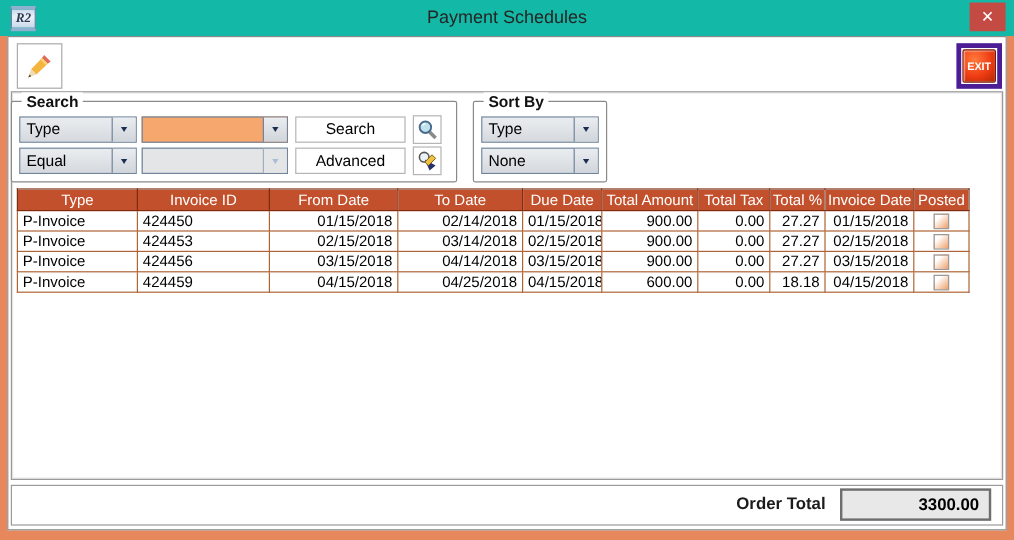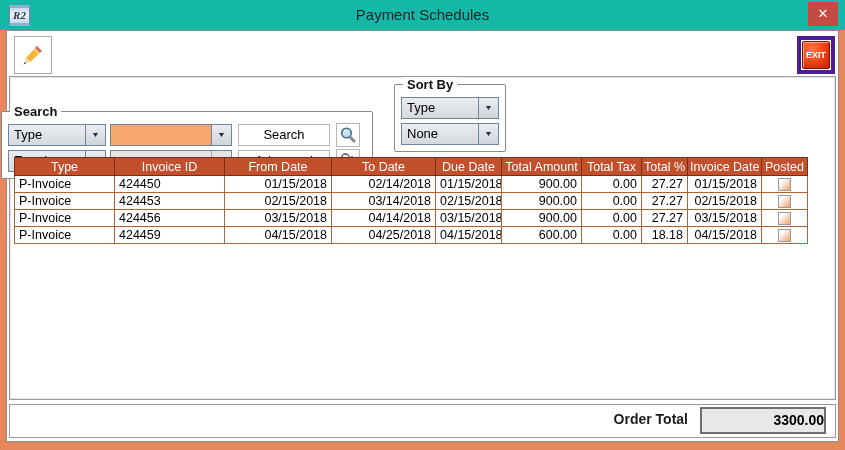--- a/index.html
+++ b/index.html
@@ -54,21 +54,21 @@
     box-shadow:inset 0 0 0 1px #E6E6E6;
   }
   .bottom-bar {
     position:absolute; left:9px; top:404px; width:827px; height:34px;
     background:#FFFFFF; border:1px solid #9A9A9A;
   }
   
   .groupbox {
     position:absolute; border:1px solid #8A8A8A; border-radius:2px; background:#FFFFFF;
   }
-  .gb-search { left:1px; top:84px; width:372px; height:68px;margin-top:27px; }
+  .gb-search { left:9px; top:84px; width:372px; height:68px; }
   .gb-sort   { left:394px; top:84px; width:112px; height:68px; }
   .gb-legend {
     position:absolute; top:-8px; left:8px; background:#FFFFFF; padding:0 4px;
     font-size:13px; font-weight:bold; color:#111;
   }
   
   .combo {
     position:absolute; height:22px; display:flex; align-items:stretch;
     background:linear-gradient(#EAEDF0,#D5D9DE); border:1px solid #70849B;
   }
@@ -111,21 +111,21 @@
     background:linear-gradient(135deg,#FFFFFF 25%,#EFA06B 100%);
   }
   
   .ot-label {
     position:absolute; left:470px; top:411px; width:218px; text-align:right;
     font-size:14px; font-weight:bold; color:#1C1C1C;
   }
   .ot-field {
     position:absolute; left:700px; top:407px; width:126px; height:27px;
     background:#E8E8E8; border:2px solid #6E6E6E; font-size:14px; font-weight:bold;
-    text-align:right; line-height:23px; color:#000;
+    text-align:right; line-height:23px; padding-right:8px; color:#000;
   }
   svg { display:block; }
 </style>
 </head>
 <body>
 
 <div class="titlebar">
   <div class="app-icon">R2</div>
   <div class="title-text">Payment Schedules</div>
   <div class="close-btn">✕</div>

